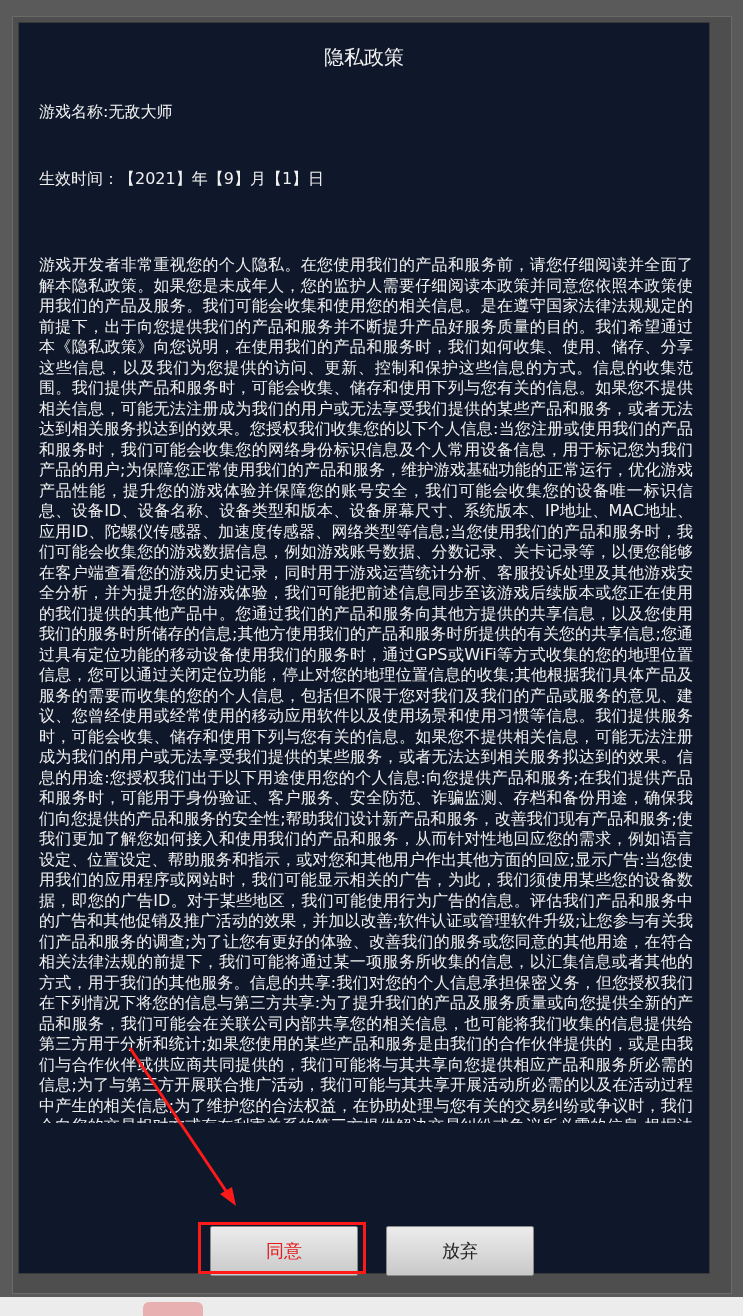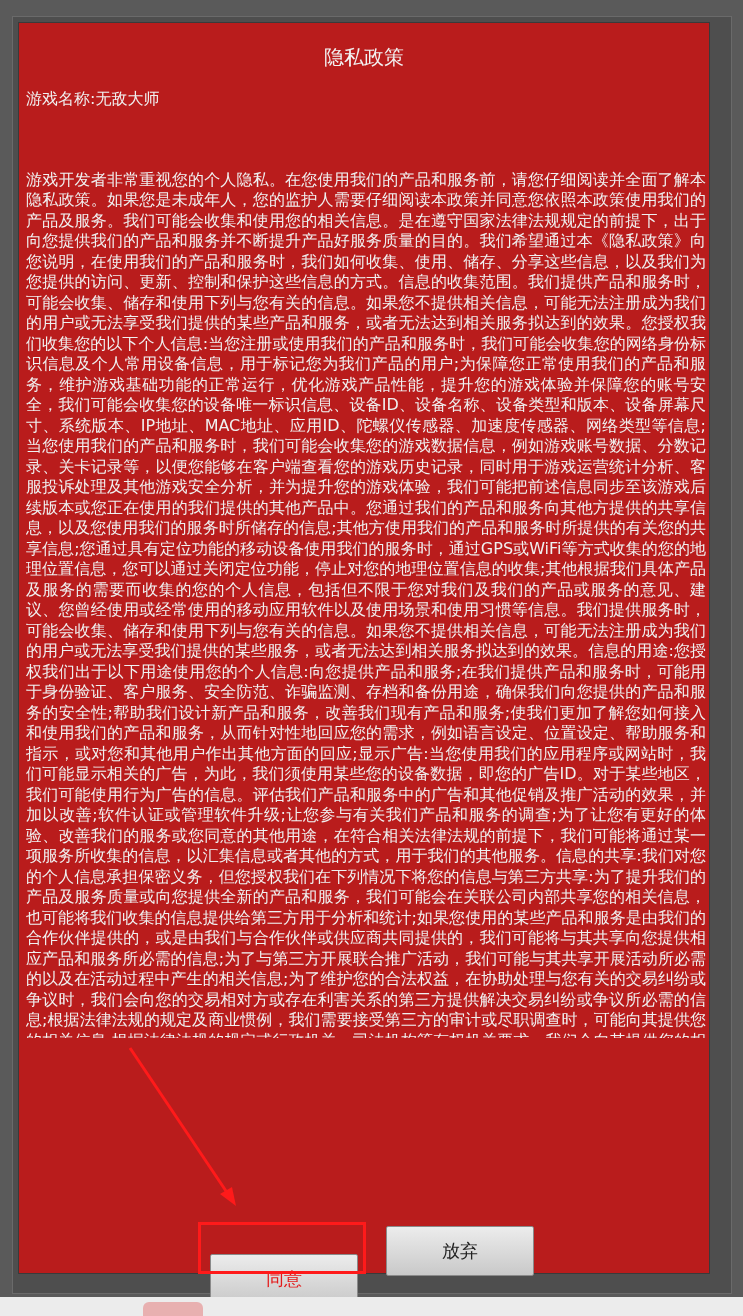--- a/index.html
+++ b/index.html
@@ -7,32 +7,32 @@
     width:743px; height:1316px; overflow:hidden; position:relative;
     background:#5a5a5a;
     font-family:"DejaVu Sans", "Liberation Sans", sans-serif;
   }
   .dialog-frame {
     position:absolute; left:12px; top:16px; width:720px; height:1278px;
     background:#4e4e4e; border:1px solid #6a6a6a; box-sizing:border-box;
   }
   .dialog {
     position:absolute; left:18px; top:22px; width:692px; height:1252px;
-    background:#b91c1c; border:1px solid #3a3a3a; box-sizing:border-box;
+    background:#0f172a; border:1px solid #3a3a3a; box-sizing:border-box;
     color:#f2f2f2;
   }
   .title {
     position:absolute; top:20px; left:0; right:0; text-align:center;
     font-size:20px; line-height:28px;
   }
   .content {
     position:absolute; left:7px; top:66px; width:680px;
     font-size:16px; line-height:20.5px; color:#f0f0f0;
   }
-  .content p { margin:0; }
+  .content p { margin:13px; }
   .gap { height:20px; }
   .policy-body { text-align:justify; word-break:break-all; height:868px; overflow:hidden; }
   .btn {
     position:absolute; top:1206px; height:50px; width:146px;
     background:linear-gradient(#ececec, #c9c9c9);
     border:1px solid #8a8a8a; border-radius:2px;
     font-size:18px; line-height:50px; text-align:center;
     color:#222; cursor:pointer;
   }
   .btn-agree { left:148px; color:#e31b1b; top:1226px; width:102px; height:48px; line-height:48px; }
@@ -52,27 +52,28 @@
 </head>
 <body>
 
 <div class="dialog-frame"></div>
 
 <div class="dialog">
   <div class="title">隐私政策</div>
   <div class="content">
     <p>游戏名称:无敌大师</p>
     <div class="gap"></div>
+    <p>生效时间：【2021】年【9】月【1】日</p>
     <div class="gap"></div>
     <div class="gap"></div>
     <p class="policy-body">游戏开发者非常重视您的个人隐私。在您使用我们的产品和服务前，请您仔细阅读并全面了解本隐私政策。如果您是未成年人，您的监护人需要仔细阅读本政策并同意您依照本政策使用我们的产品及服务。我们可能会收集和使用您的相关信息。是在遵守国家法律法规规定的前提下，出于向您提供我们的产品和服务并不断提升产品好服务质量的目的。我们希望通过本《隐私政策》向您说明，在使用我们的产品和服务时，我们如何收集、使用、储存、分享这些信息，以及我们为您提供的访问、更新、控制和保护这些信息的方式。信息的收集范围。我们提供产品和服务时，可能会收集、储存和使用下列与您有关的信息。如果您不提供相关信息，可能无法注册成为我们的用户或无法享受我们提供的某些产品和服务，或者无法达到相关服务拟达到的效果。您授权我们收集您的以下个人信息:当您注册或使用我们的产品和服务时，我们可能会收集您的网络身份标识信息及个人常用设备信息，用于标记您为我们产品的用户;为保障您正常使用我们的产品和服务，维护游戏基础功能的正常运行，优化游戏产品性能，提升您的游戏体验并保障您的账号安全，我们可能会收集您的设备唯一标识信息、设备ID、设备名称、设备类型和版本、设备屏幕尺寸、系统版本、IP地址、MAC地址、应用ID、陀螺仪传感器、加速度传感器、网络类型等信息;当您使用我们的产品和服务时，我们可能会收集您的游戏数据信息，例如游戏账号数据、分数记录、关卡记录等，以便您能够在客户端查看您的游戏历史记录，同时用于游戏运营统计分析、客服投诉处理及其他游戏安全分析，并为提升您的游戏体验，我们可能把前述信息同步至该游戏后续版本或您正在使用的我们提供的其他产品中。您通过我们的产品和服务向其他方提供的共享信息，以及您使用我们的服务时所储存的信息;其他方使用我们的产品和服务时所提供的有关您的共享信息;您通过具有定位功能的移动设备使用我们的服务时，通过GPS或WiFi等方式收集的您的地理位置信息，您可以通过关闭定位功能，停止对您的地理位置信息的收集;其他根据我们具体产品及服务的需要而收集的您的个人信息，包括但不限于您对我们及我们的产品或服务的意见、建议、您曾经使用或经常使用的移动应用软件以及使用场景和使用习惯等信息。我们提供服务时，可能会收集、储存和使用下列与您有关的信息。如果您不提供相关信息，可能无法注册成为我们的用户或无法享受我们提供的某些服务，或者无法达到相关服务拟达到的效果。信息的用途:您授权我们出于以下用途使用您的个人信息:向您提供产品和服务;在我们提供产品和服务时，可能用于身份验证、客户服务、安全防范、诈骗监测、存档和备份用途，确保我们向您提供的产品和服务的安全性;帮助我们设计新产品和服务，改善我们现有产品和服务;使我们更加了解您如何接入和使用我们的产品和服务，从而针对性地回应您的需求，例如语言设定、位置设定、帮助服务和指示，或对您和其他用户作出其他方面的回应;显示广告:当您使用我们的应用程序或网站时，我们可能显示相关的广告，为此，我们须使用某些您的设备数据，即您的广告ID。对于某些地区，我们可能使用行为广告的信息。评估我们产品和服务中的广告和其他促销及推广活动的效果，并加以改善;软件认证或管理软件升级;让您参与有关我们产品和服务的调查;为了让您有更好的体验、改善我们的服务或您同意的其他用途，在符合相关法律法规的前提下，我们可能将通过某一项服务所收集的信息，以汇集信息或者其他的方式，用于我们的其他服务。信息的共享:我们对您的个人信息承担保密义务，但您授权我们在下列情况下将您的信息与第三方共享:为了提升我们的产品及服务质量或向您提供全新的产品和服务，我们可能会在关联公司内部共享您的相关信息，也可能将我们收集的信息提供给第三方用于分析和统计;如果您使用的某些产品和服务是由我们的合作伙伴提供的，或是由我们与合作伙伴或供应商共同提供的，我们可能将与其共享向您提供相应产品和服务所必需的信息;为了与第三方开展联合推广活动，我们可能与其共享开展活动所必需的以及在活动过程中产生的相关信息;为了维护您的合法权益，在协助处理与您有关的交易纠纷或争议时，我们会向您的交易相对方或存在利害关系的第三方提供解决交易纠纷或争议所必需的信息;根据法律法规的规定及商业惯例，我们需要接受第三方的审计或尽职调查时，可能向其提供您的相关信息;根据法律法规的规定或行政机关、司法机构等有权机关要求，我们会向其提供您的相关信息;其他经您同意或授权可以向第三方提供您的个人信息的情况。如我们与任何上述第三方分享您的个人信息，我们将努力确保该等第三方在使用您的个人信息时遵守本《隐私政策》及我们要求其遵守的其他适当的保密和安全措施。信息的安全及保护措施:我们及我们的关联公司将采用严格的安全制度以及行业通行的安全技术和程序来确保您的个人信息不被丢</p>
   </div>
 </div>
 
-<div class="btn btn-agree" style="left:210px;width:146px;top:1226px;margin-top:28px;">同意</div>
+<div class="btn btn-agree" style="left:210px;width:146px;top:1226px;">同意</div>
 <div class="btn" style="left:386px;top:1226px;height:48px;line-height:48px;">放弃</div>
 
 <div class="highlight-box"></div>
 
 <svg class="arrow" width="743" height="1316">
   <line x1="130" y1="1048" x2="228" y2="1194" stroke="#ff1a1a" stroke-width="3"></line>
   <polygon points="236,1206 220,1194 232,1187" fill="#ff1a1a"></polygon>
 </svg>
 
 <div class="bottom-bar"></div>

